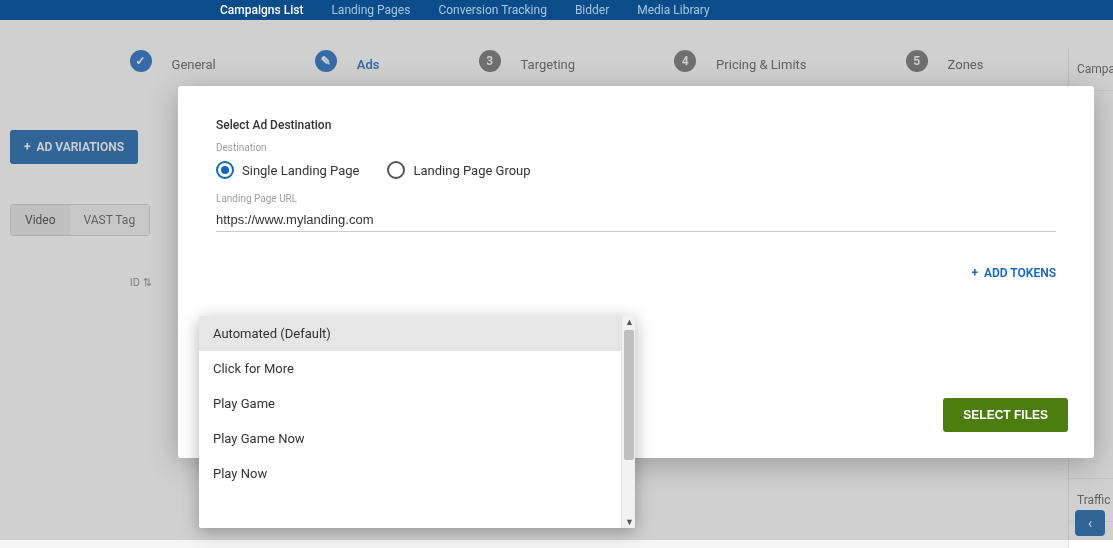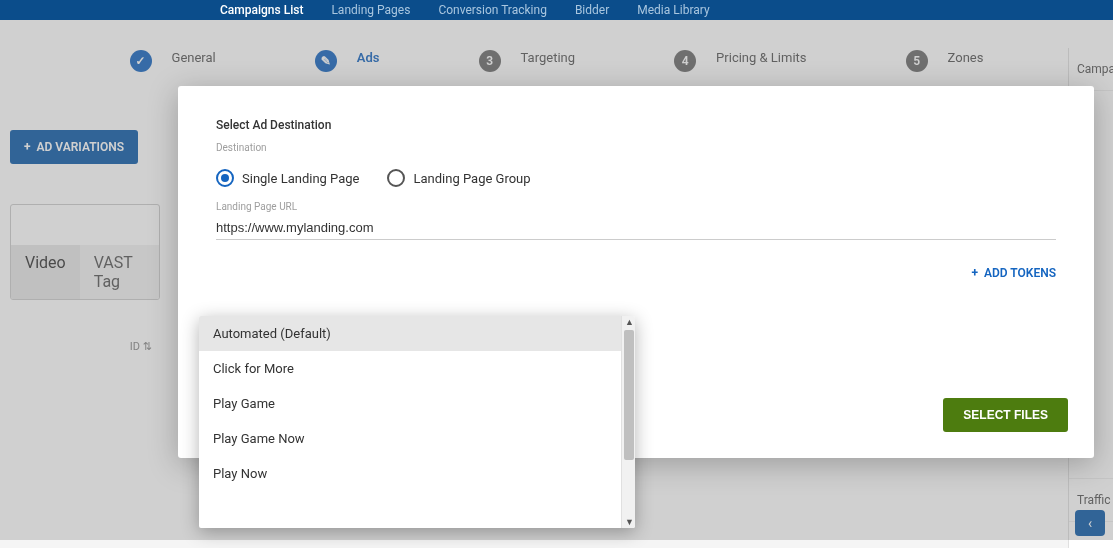--- a/index.html
+++ b/index.html
@@ -64,21 +64,21 @@
   .stepper {
     display: flex;
     align-items: center;
     justify-content: space-around;
     padding: 30px 80px 20px 80px;
     color: #555;
     font-size: 13px;
   }
   .step {
     display: flex;
-    align-items: flex-start;
+    align-items: flex-end;
     gap: 20px;
     cursor: pointer;
   }
   .step .circle {
     width: 22px; height: 22px;
     border-radius: 50%;
     background: #6b6b6b;
     color: #fff;
     display: flex;
     align-items: center;
@@ -113,24 +113,23 @@
   .tabs {
     margin-top: 40px;
     display: flex;
     border: 1px solid #ccc;
     border-radius: 3px;
     overflow: hidden;
     width: fit-content;
   }
   .tabs .tab {
     padding: 8px 14px;
-    font-size: 16px;
+    font-size: 12px;
     color: #555;
     background: #f2f2f2;
-    margin-top: 40px;
   }
   .tabs .tab.active { background: #e6e6e6; color: #333; }
   .idcol {
     margin-top: 40px;
     font-size: 11px;
     color: #888;
     text-align: right;
     padding-right: 8px;
   }
 
@@ -187,21 +186,21 @@
   .field-label {
     font-size: 10px;
     color: #9e9e9e;
     margin-bottom: 4px;
     display: block;
   }
   .field-label.focused { color: #1565c0; }
   .radios {
     display: flex;
     gap: 28px;
-    margin: 16px 0 14px 0;
+    margin: 8px 0 14px 0;
   }
   .radio {
     display: flex;
     align-items: center;
     gap: 8px;
     font-size: 13px;
     color: #333;
     cursor: pointer;
   }
   .radio .r-outer {

